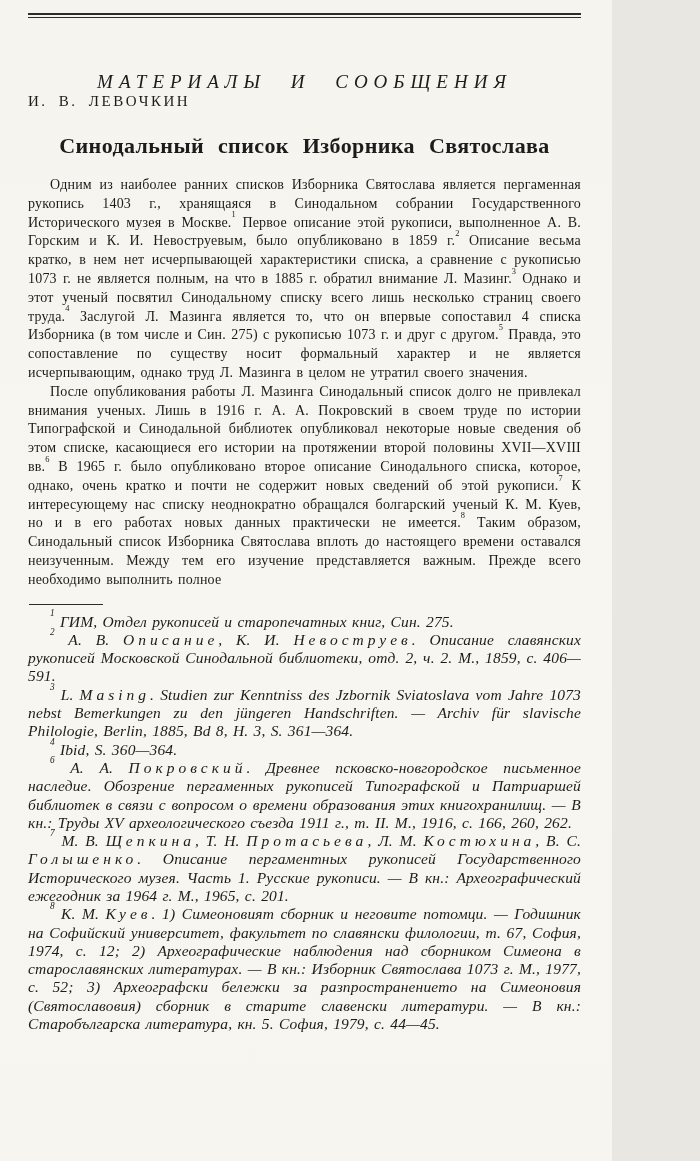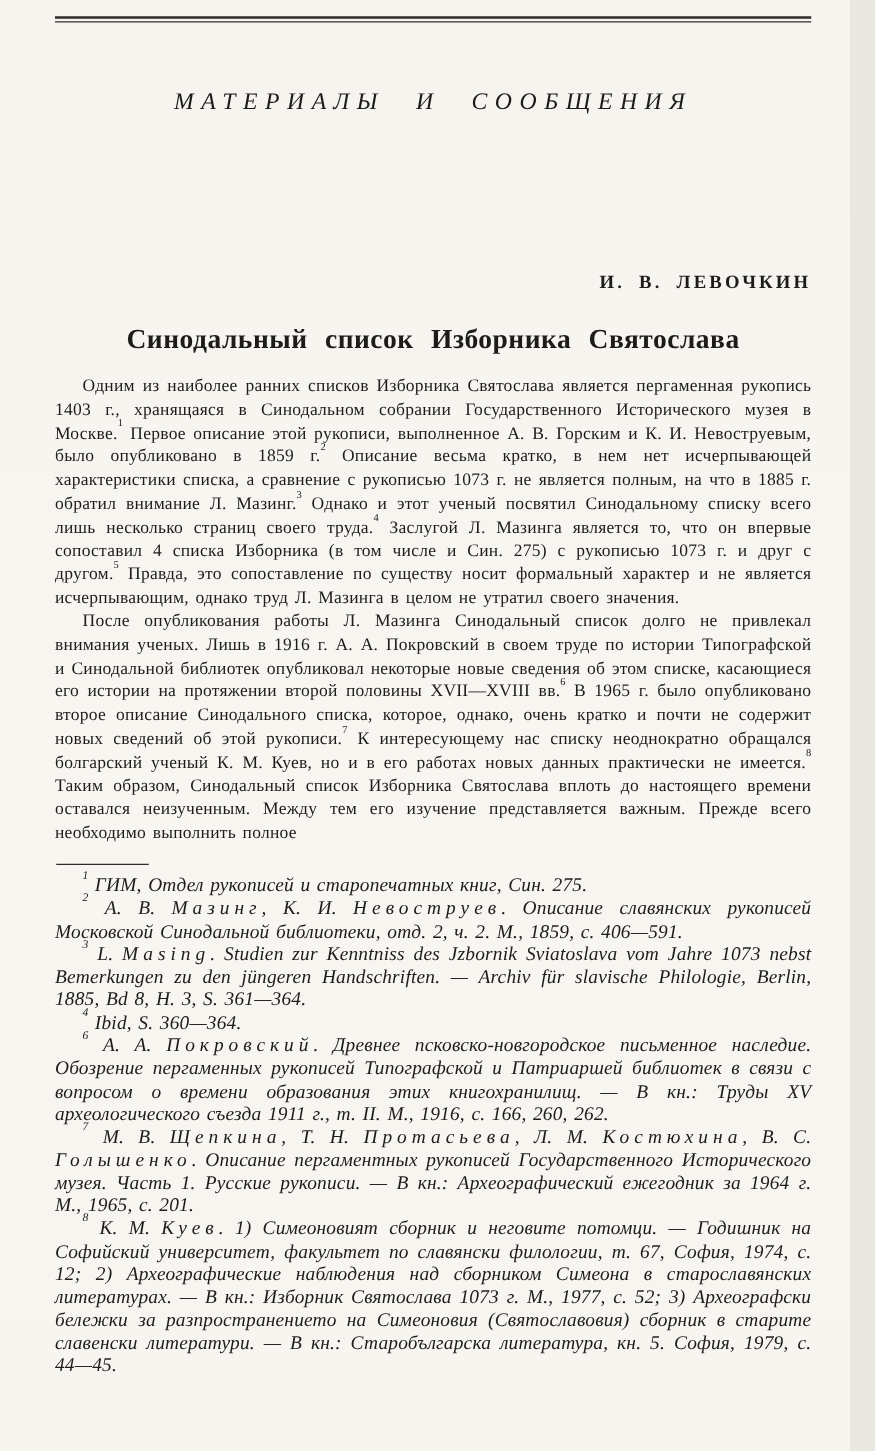--- a/index.html
+++ b/index.html
@@ -9,46 +9,45 @@
   }
   *{ box-sizing:border-box; }
   html,body{ margin:0; padding:0; }
   body{
     width:700px; height:1161px;
     background:#e9e7e2;
     font-family:"Liberation Serif","DejaVu Serif",serif;
   }
   .page{
     position:relative;
-    width:680px; height:1161px;
+    width:612px; height:1161px;
     overflow:hidden;
     background:linear-gradient(180deg,#f6f4ef 0%, #f8f6f1 55%, #f7f5ef 100%);
     color:var(--ink);
-    padding:0 31px 0 44px;
+    padding:0 31px 0 28px;
   }
   .top-rule{
     margin-top:13px;
     height:5px;
     border-top:2px solid var(--rule);
     border-bottom:1px solid var(--rule);
   }
   .masthead{
     margin-top:53px;
     text-align:center;
     font-style:italic;
     font-size:19px;
     line-height:22px;
     letter-spacing:6px;
     word-spacing:14px;
     white-space:nowrap;
   }
   .author{
-    margin-top:125px;
-    text-align:right;
-    font-weight:bold;
+    text-align:left;
+    font-weight:normal;
     font-size:15px;
     line-height:17px;
     letter-spacing:2.5px;
     word-spacing:5px;
   }
   .article-title{
     margin-top:23px;
     text-align:center;
     font-weight:bold;
     font-size:22px;
@@ -117,21 +116,21 @@
 
   <p><span>Одним из наиболее ранних списков Изборника Святослава является пергаменная рукопись 1403 г., хранящаяся в Синодальном собрании Государственного Исторического музея в Москве.</span><sup class="fnref">1</sup><span> Первое описание этой рукописи, выполненное А. В. Горским и К. И. Невоструевым, было опубликовано в 1859 г.</span><sup class="fnref">2</sup><span> Описание весьма кратко, в нем нет исчерпывающей характеристики списка, а сравнение с рукописью 1073 г. не является полным, на что в 1885 г. обратил внимание Л. Мазинг.</span><sup class="fnref">3</sup><span> Однако и этот ученый посвятил Синодальному списку всего лишь несколько страниц своего труда.</span><sup class="fnref">4</sup><span> Заслугой Л. Мазинга является то, что он впервые сопоставил 4 списка Изборника (в том числе и Син. 275) с рукописью 1073 г. и друг с другом.</span><sup class="fnref">5</sup><span> Правда, это сопоставление по существу носит формальный характер и не является исчерпывающим, однако труд Л. Мазинга в целом не утратил своего значения.</span></p>
       <p><span>После опубликования работы Л. Мазинга Синодальный список долго не привлекал внимания ученых. Лишь в 1916 г. А. А. Покровский в своем труде по истории Типографской и Синодальной библиотек опубликовал некоторые новые сведения об этом списке, касающиеся его истории на протяжении второй половины XVII—XVIII вв.</span><sup class="fnref">6</sup><span> В 1965 г. было опубликовано второе описание Синодального списка, которое, однако, очень кратко и почти не содержит новых сведений об этой рукописи.</span><sup class="fnref">7</sup><span> К интересующему нас списку неоднократно обращался болгарский ученый К. М. Куев, но и в его работах новых данных практически не имеется.</span><sup class="fnref">8</sup><span> Таким образом, Синодальный список Изборника Святослава вплоть до настоящего времени оставался неизученным. Между тем его изучение представляется важным. Прежде всего необходимо выполнить полное</span></p>
     </div>
 
   <hr class="fn-rule">
 
   <div class="footnotes">
 
   <p><sup class="fnref">1</sup><span> ГИМ, Отдел рукописей и старопечатных книг, Син. 275.</span></p>
-      <p><sup class="fnref">2</sup><span> А. В. </span><span class="spaced">Мазинг</span><span>, К. И. </span><span class="spaced">Невоструев</span><span>. Описание славянских рукописей Московской Синодальной библиотеки, отд. 2, ч. 2. М., 1859, с. 406—591.</span></p>
+      <p><sup class="fnref">2</sup><span> А. В. </span><span class="spaced">Описание</span><span>, К. И. </span><span class="spaced">Невоструев</span><span>. Описание славянских рукописей Московской Синодальной библиотеки, отд. 2, ч. 2. М., 1859, с. 406—591.</span></p>
       <p><sup class="fnref">3</sup><span> L. </span><span class="spaced">Masing</span><span>. Studien zur Kenntniss des Jzbornik Sviatoslava vom Jahre 1073 nebst Bemerkungen zu den jüngeren Handschriften. — Archiv für slavische Philologie, Berlin, 1885, Bd 8, H. 3, S. 361—364.</span></p>
       <p><sup class="fnref">4</sup><span> Ibid, S. 360—364.</span></p>
       <p><sup class="fnref">6</sup><span> А. А. </span><span class="spaced">Покровский</span><span>. Древнее псковско-новгородское письменное наследие. Обозрение пергаменных рукописей Типографской и Патриаршей библиотек в связи с вопросом о времени образования этих книгохранилищ. — В кн.: Труды XV археологического съезда 1911 г., т. II. М., 1916, с. 166, 260, 262.</span></p>
       <p><sup class="fnref">7</sup><span> М. В. </span><span class="spaced">Щепкина</span><span>, Т. Н. </span><span class="spaced">Протасьева</span><span>, Л. М. </span><span class="spaced">Костюхина</span><span>, В. С. </span><span class="spaced">Голышенко</span><span>. Описание пергаментных рукописей Государственного Исторического музея. Часть 1. Русские рукописи. — В кн.: Археографический ежегодник за 1964 г. М., 1965, с. 201.</span></p>
       <p><sup class="fnref">8</sup><span> К. М. </span><span class="spaced">Куев</span><span>. 1) Симеоновият сборник и неговите потомци. — Годишник на Софийский университет, факультет по славянски филологии, т. 67, София, 1974, с. 12; 2) Археографические наблюдения над сборником Симеона в старославянских литературах. — В кн.: Изборник Святослава 1073 г. М., 1977, с. 52; 3) Археографски бележки за разпространението на Симеоновия (Святославовия) сборник в старите славенски литератури. — В кн.: Старобългарска литература, кн. 5. София, 1979, с. 44—45.</span></p>
     </div>
 
 </div>
 
 </body></html>

